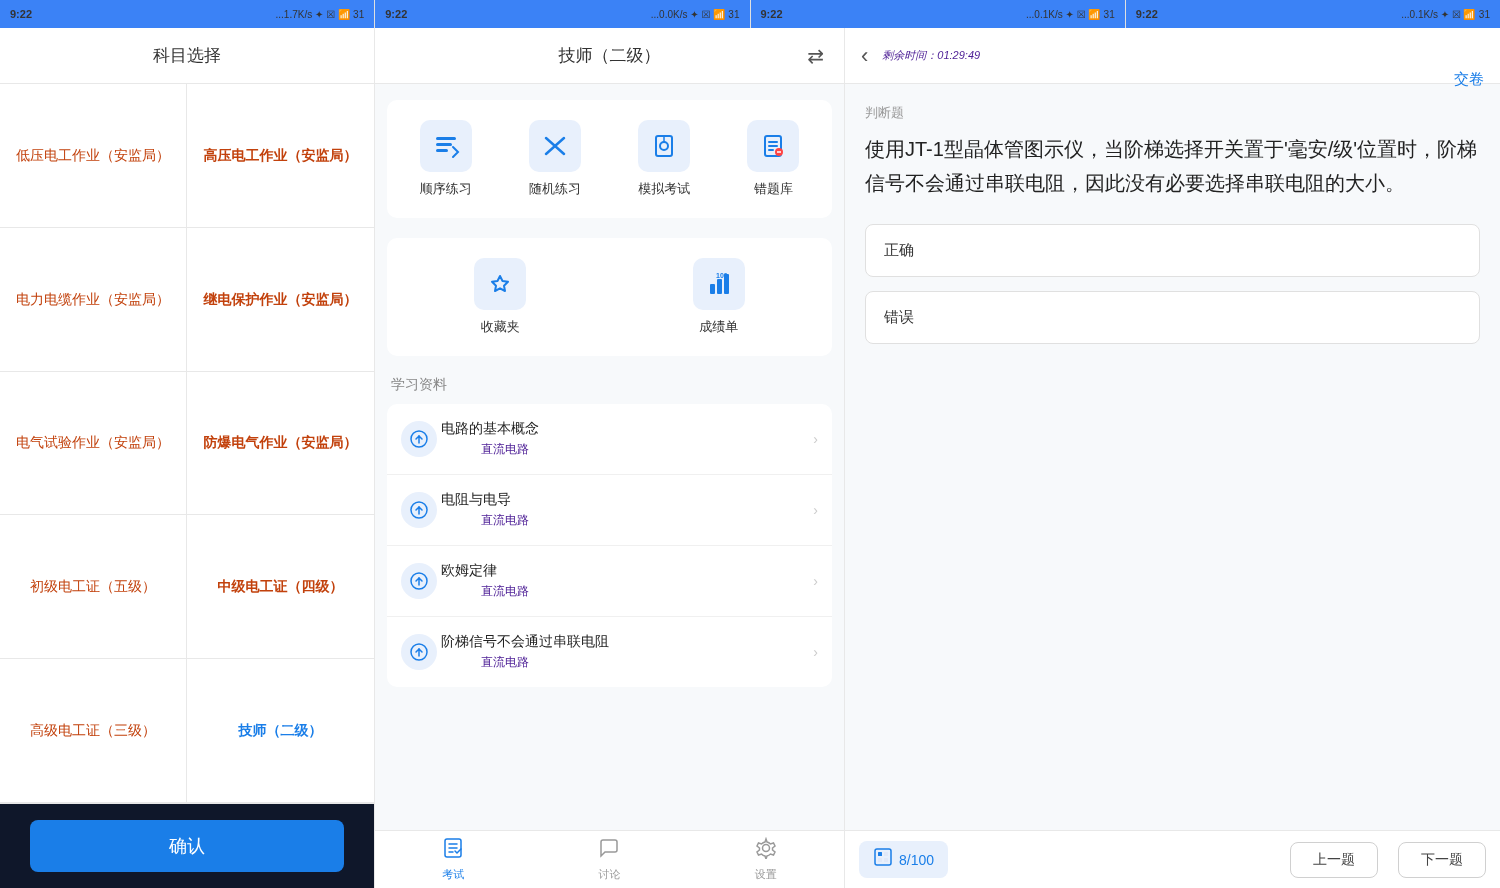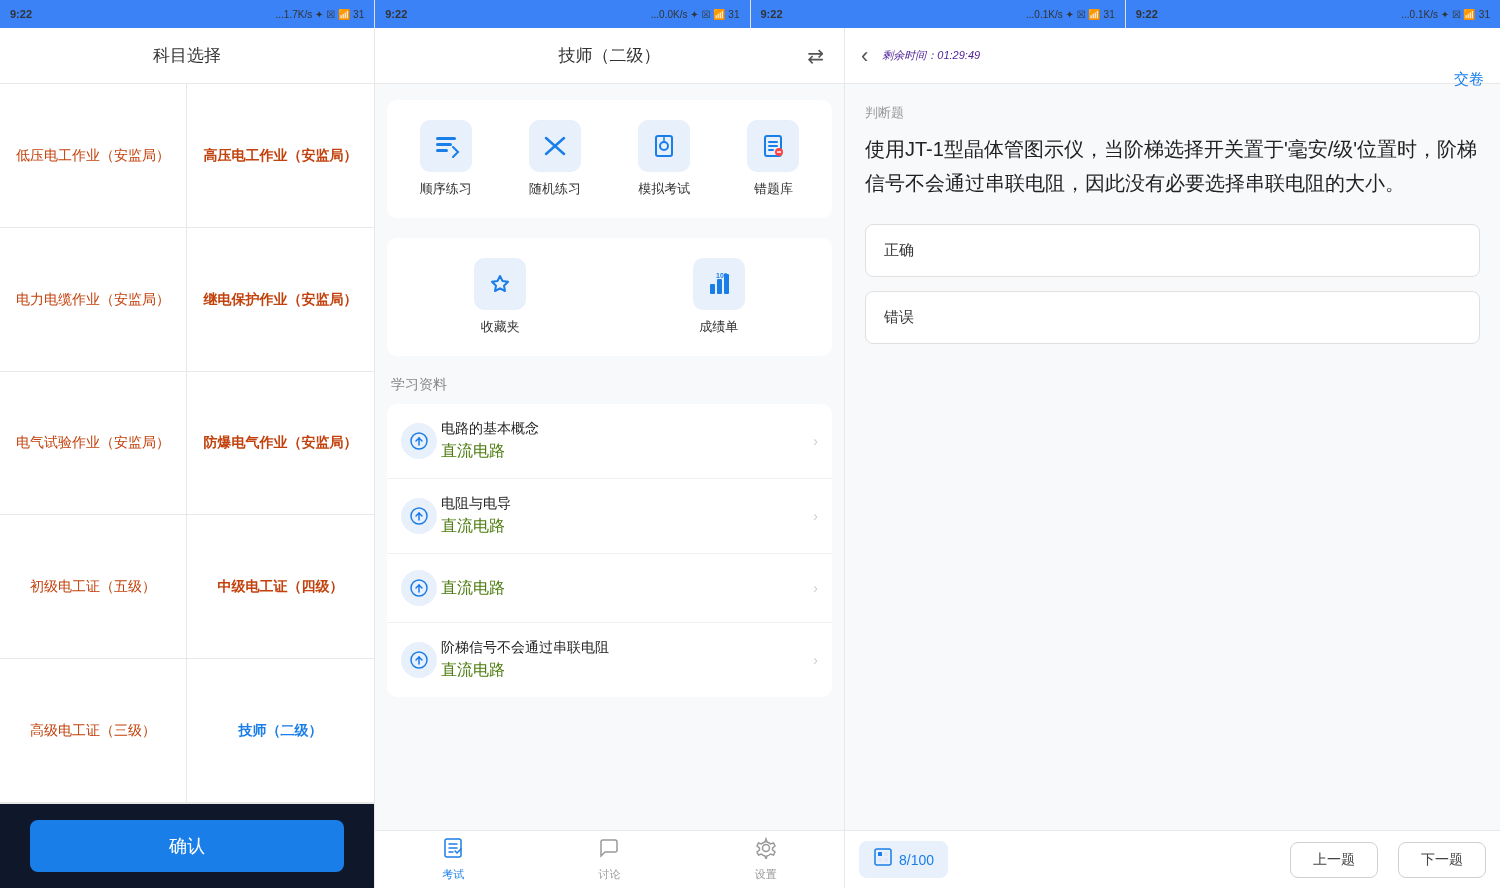--- a/index.html
+++ b/index.html
@@ -199,21 +199,21 @@
       background: #e8f0fc;
       border-radius: 50%;
       display: flex;
       align-items: center;
       justify-content: center;
       font-size: 16px;
       flex-shrink: 0;
     }
     .study-item-text { flex: 1; }
     .study-item-name { font-size: 14px; color: #222; margin-bottom: 3px; }
-    .study-item-sub { font-size: 16px; color: #4d7c0f; }
+    .study-item-sub { font-size: 12px; color: #4c1d95; margin-left: 40px; }
     .study-item-arrow { color: #ccc; font-size: 14px; }
 
     
     .panel-menu-nav {
       height: 58px;
       background: #fff;
       border-top: 1px solid #e8e8e8;
       display: flex;
       align-items: center;
     }
@@ -476,20 +476,21 @@
         </div>
         <div class="study-item">
           <div class="study-item-icon">
             <svg width="20" height="20" viewBox="0 0 20 20" fill="none">
               <circle cx="10" cy="10" r="8" stroke="#1a7ee8" stroke-width="1.5" fill="none"></circle>
               <path d="M7 10 L10 7 L13 10" stroke="#1a7ee8" stroke-width="1.5" stroke-linecap="round"></path>
               <line x1="10" y1="7" x2="10" y2="14" stroke="#1a7ee8" stroke-width="1.5" stroke-linecap="round"></line>
             </svg>
           </div>
           <div class="study-item-text">
+            <div class="study-item-name">欧姆定律</div>
             <div class="study-item-sub">直流电路</div>
           </div>
           <span class="study-item-arrow">›</span>
         </div>
         <div class="study-item">
           <div class="study-item-icon">
             <svg width="20" height="20" viewBox="0 0 20 20" fill="none">
               <circle cx="10" cy="10" r="8" stroke="#1a7ee8" stroke-width="1.5" fill="none"></circle>
               <path d="M7 10 L10 7 L13 10" stroke="#1a7ee8" stroke-width="1.5" stroke-linecap="round"></path>
               <line x1="10" y1="7" x2="10" y2="14" stroke="#1a7ee8" stroke-width="1.5" stroke-linecap="round"></line>

